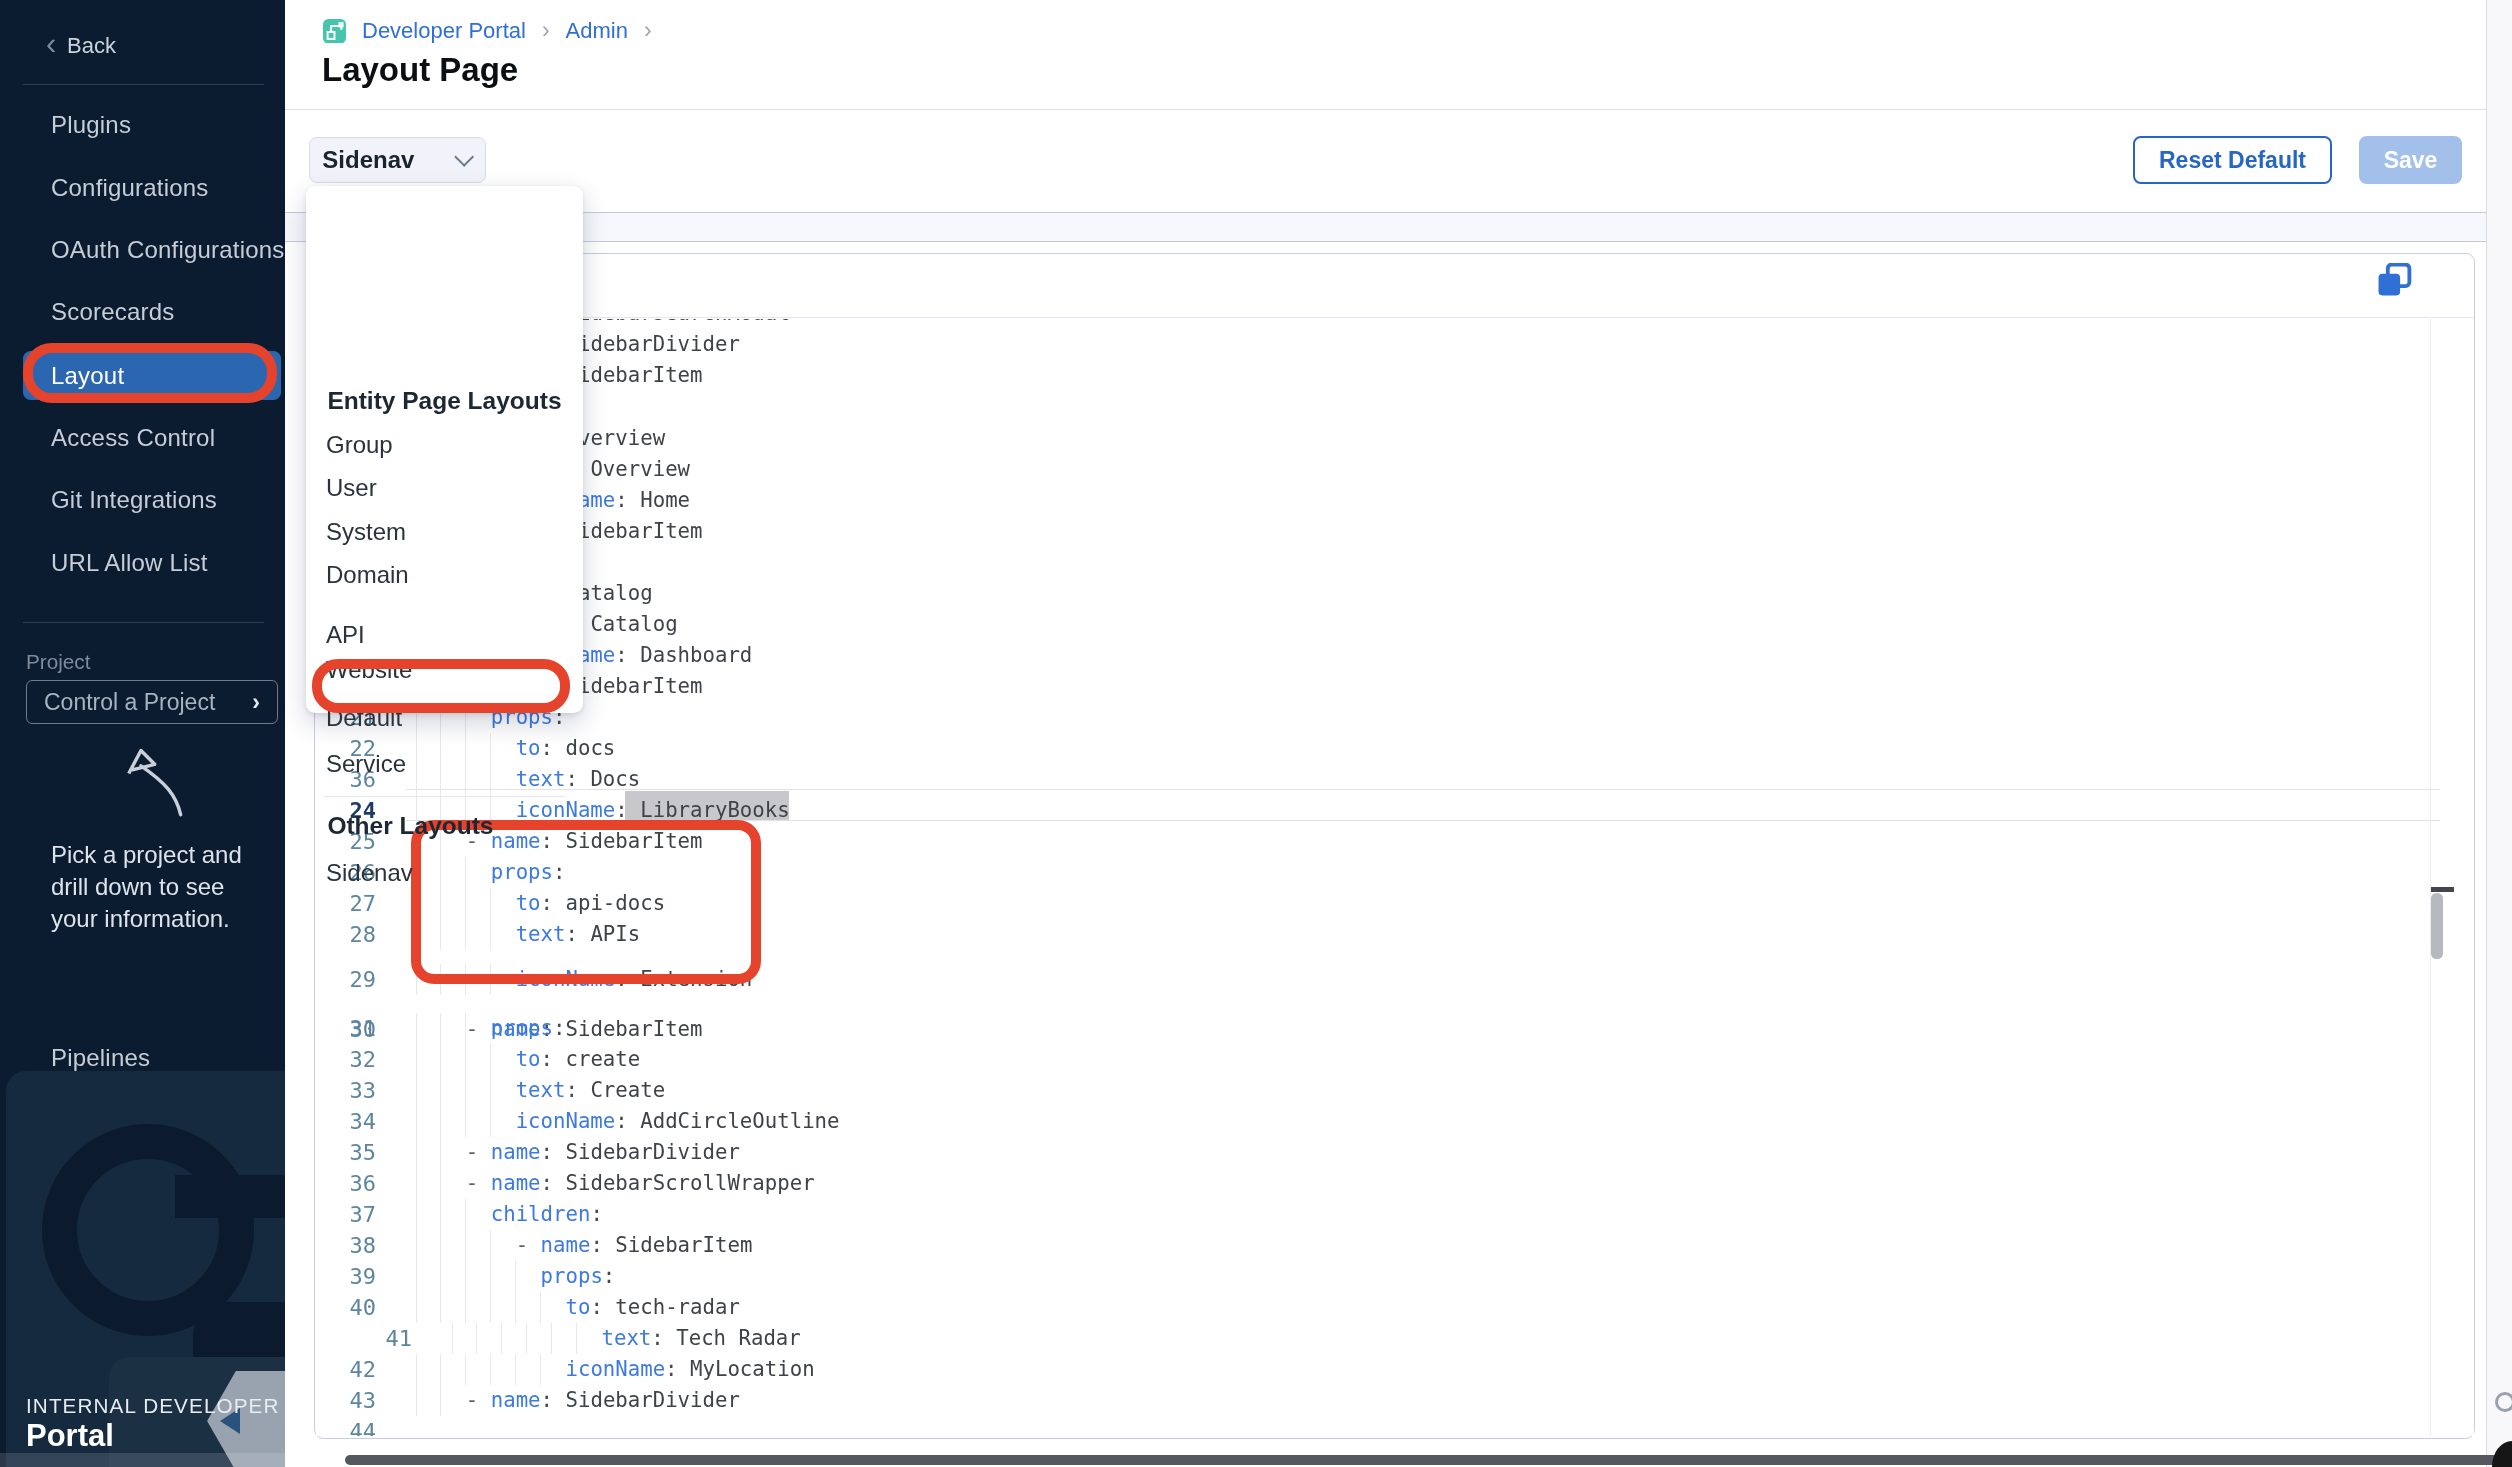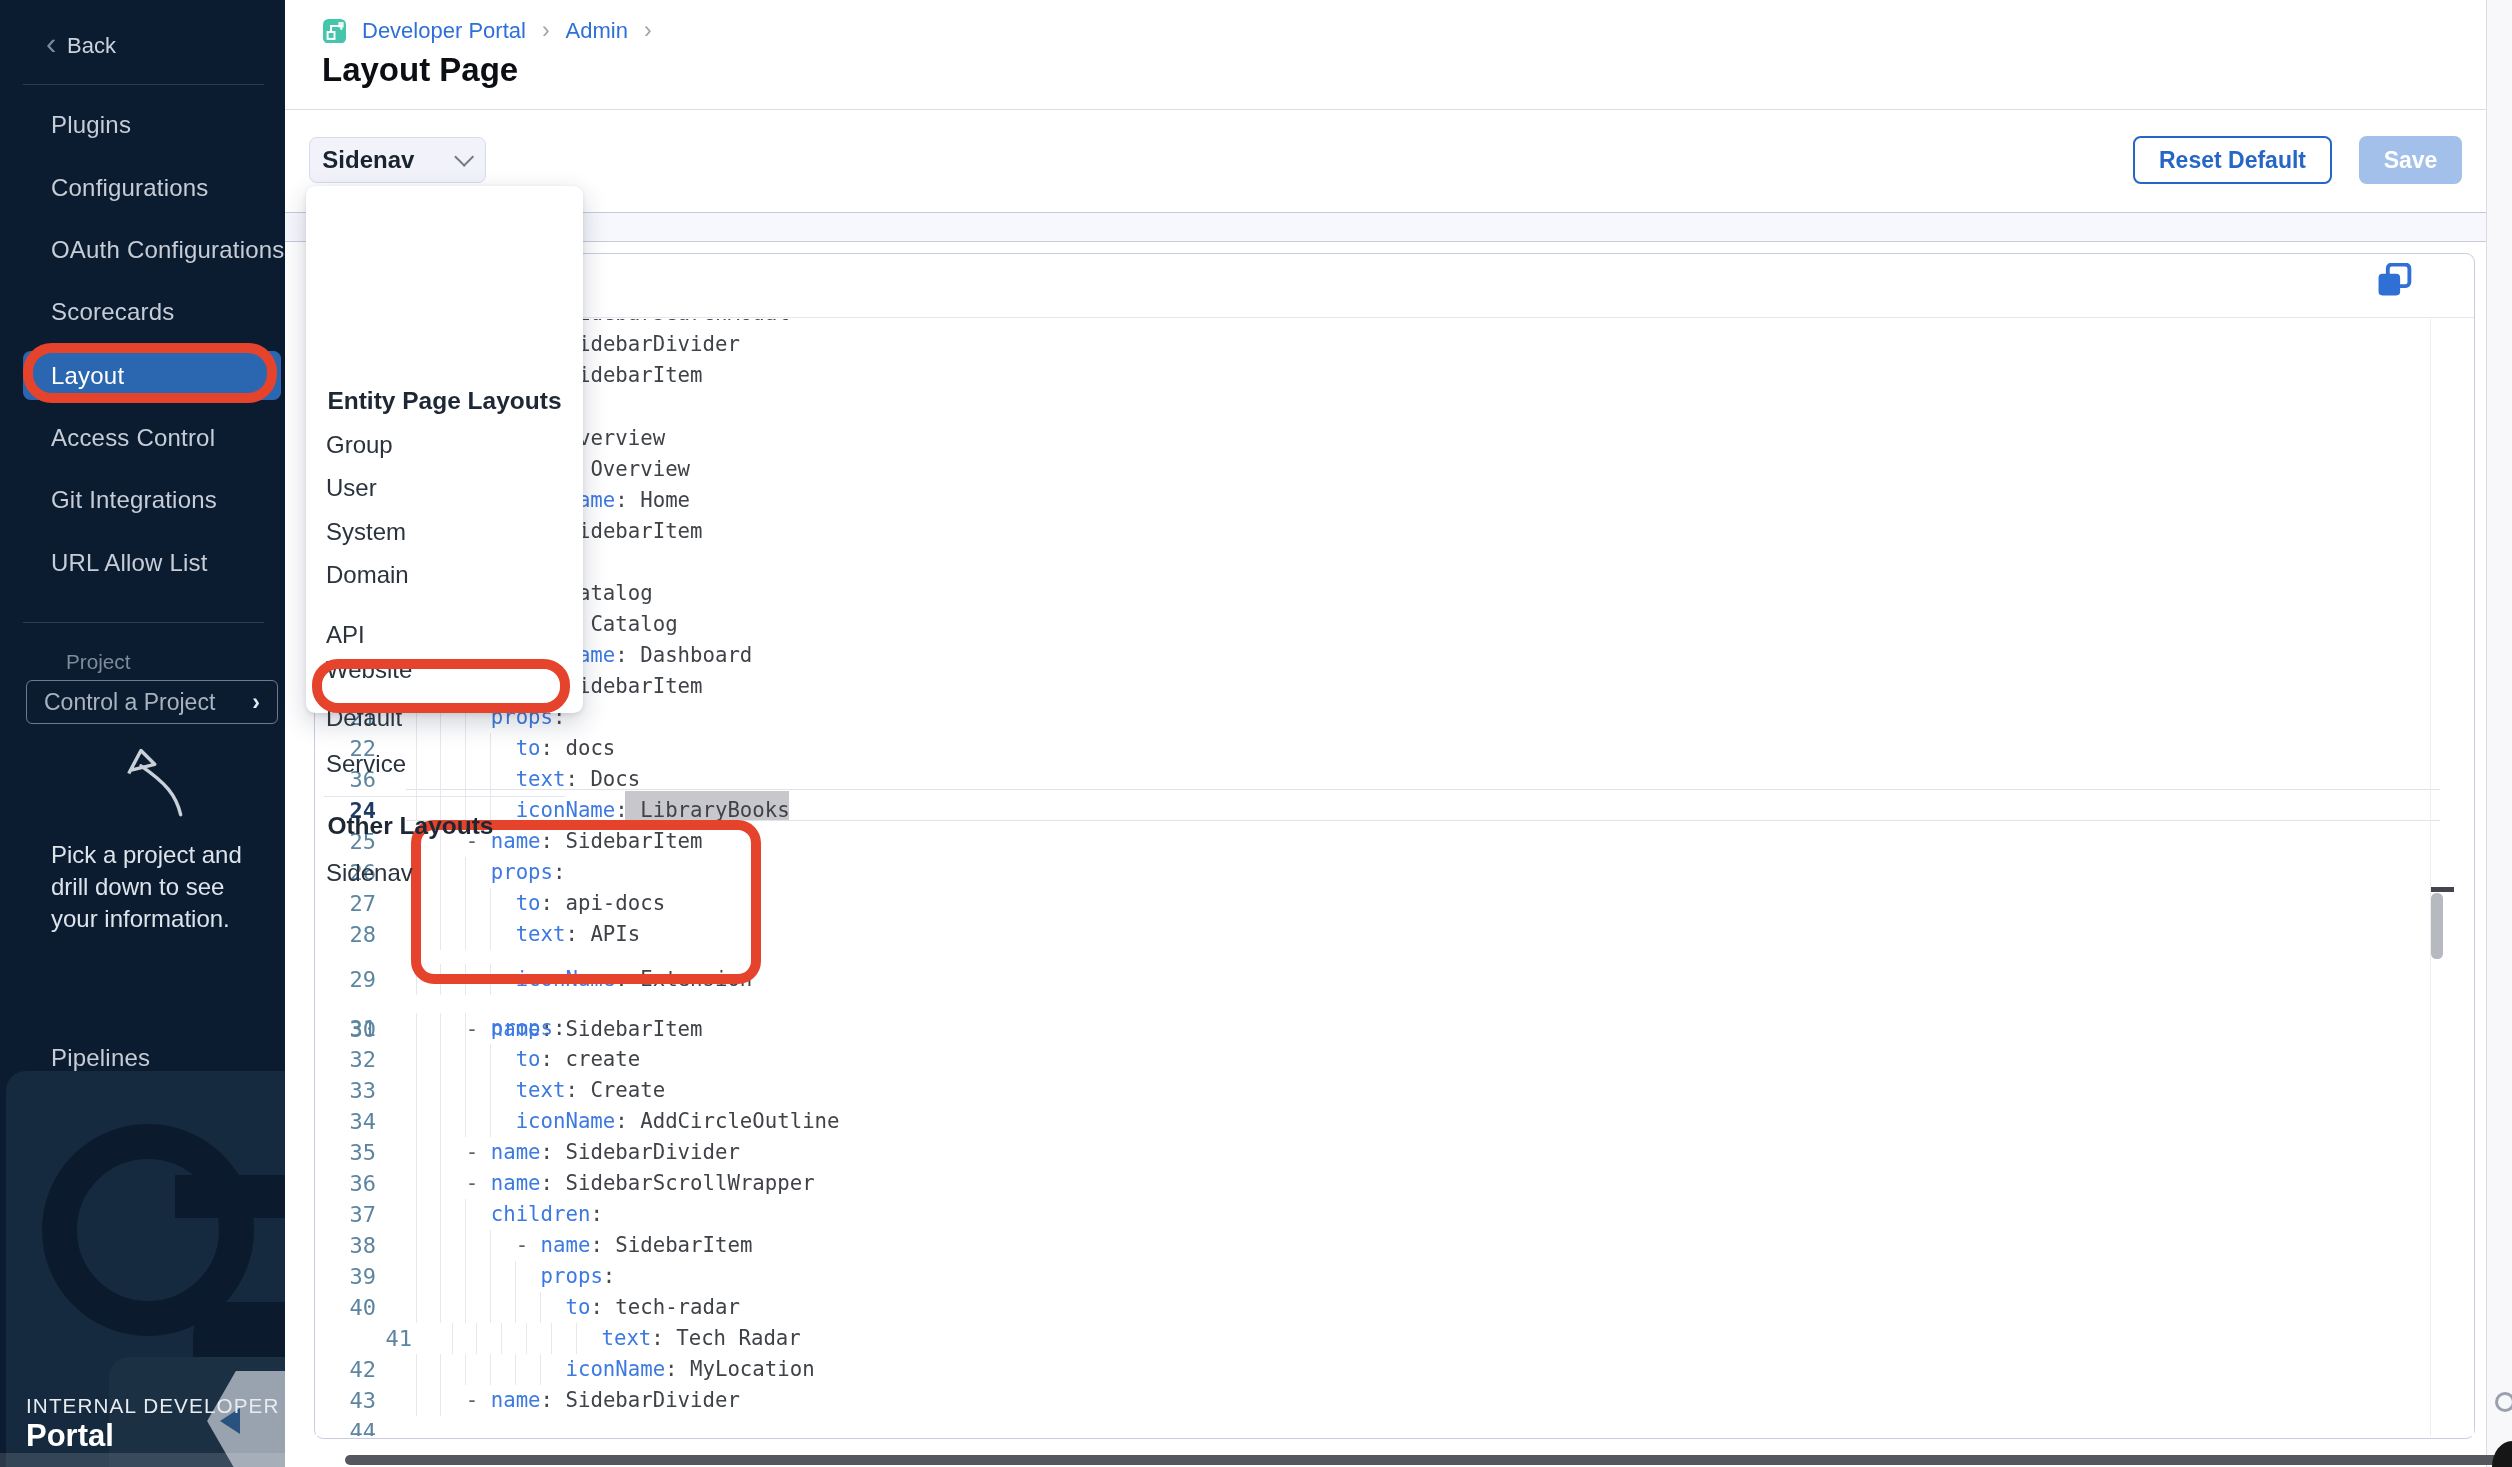--- a/index.html
+++ b/index.html
@@ -8,21 +8,21 @@
   .abs{position:absolute;}
 
   
   #sidebar{left:0;top:0;width:285px;height:1468px;background:#0c1c30;overflow:hidden;z-index:5;}
   .back-row{left:46px;top:29px;height:34px;display:flex;align-items:center;gap:10.7px;color:#cdd3dc;font-size:22px;cursor:pointer;}
   .back-chev{font-size:31px;color:#7d8a99;line-height:0;margin-top:-3.1px;}
   .sb-div{left:23px;width:241px;height:0;border-top:1.5px solid #2c3e52;}
   .sb-item{left:0;width:285px;height:32px;display:flex;align-items:center;padding-left:51px;box-sizing:border-box;
            color:#c7cdd7;font-size:24px;letter-spacing:0.2px;cursor:pointer;}
   .sb-item.sel{left:23px;width:258px;height:49px;border-radius:7.7px;background:#2b67b0;color:#fff;padding-left:28px;}
-  .proj-label{left:26px;top:650px;color:#7f8b9b;font-size:20.7px;margin-left:40px;}
+  .proj-label{left:26px;top:650px;color:#7f8b9b;font-size:20.7px;}
   .proj-box{left:26px;top:680px;width:252px;height:44px;box-sizing:border-box;border:1.5px solid #6d7b8c;border-radius:6.1px;
             display:flex;align-items:center;justify-content:space-between;padding:0 17px;cursor:pointer;}
   .proj-box span{color:#a9b3c0;font-size:23px;}
   .proj-box b{color:#e6eaef;font-size:23px;font-weight:700;}
   .hint{left:51px;top:839px;width:211px;color:#dde3ea;font-size:24px;line-height:32px;}
   .brand-eyebrow{left:26px;top:1394px;color:#e8ecf0;font-size:20.7px;letter-spacing:1.1px;}
   .brand-title{left:26px;top:1418px;color:#fff;font-size:31px;font-weight:700;}
   #footer-panel{left:6.1px;top:1071px;width:279px;height:397px;background:#152a3e;border-radius:20px 0 0 0;}
   .donut{left:36px;top:53px;width:142px;height:142px;border:35px solid #0b1a2c;border-radius:50%;box-sizing:content-box;}
   .donut-bar{left:169px;top:104px;width:110px;height:43px;background:#0b1a2c;}

